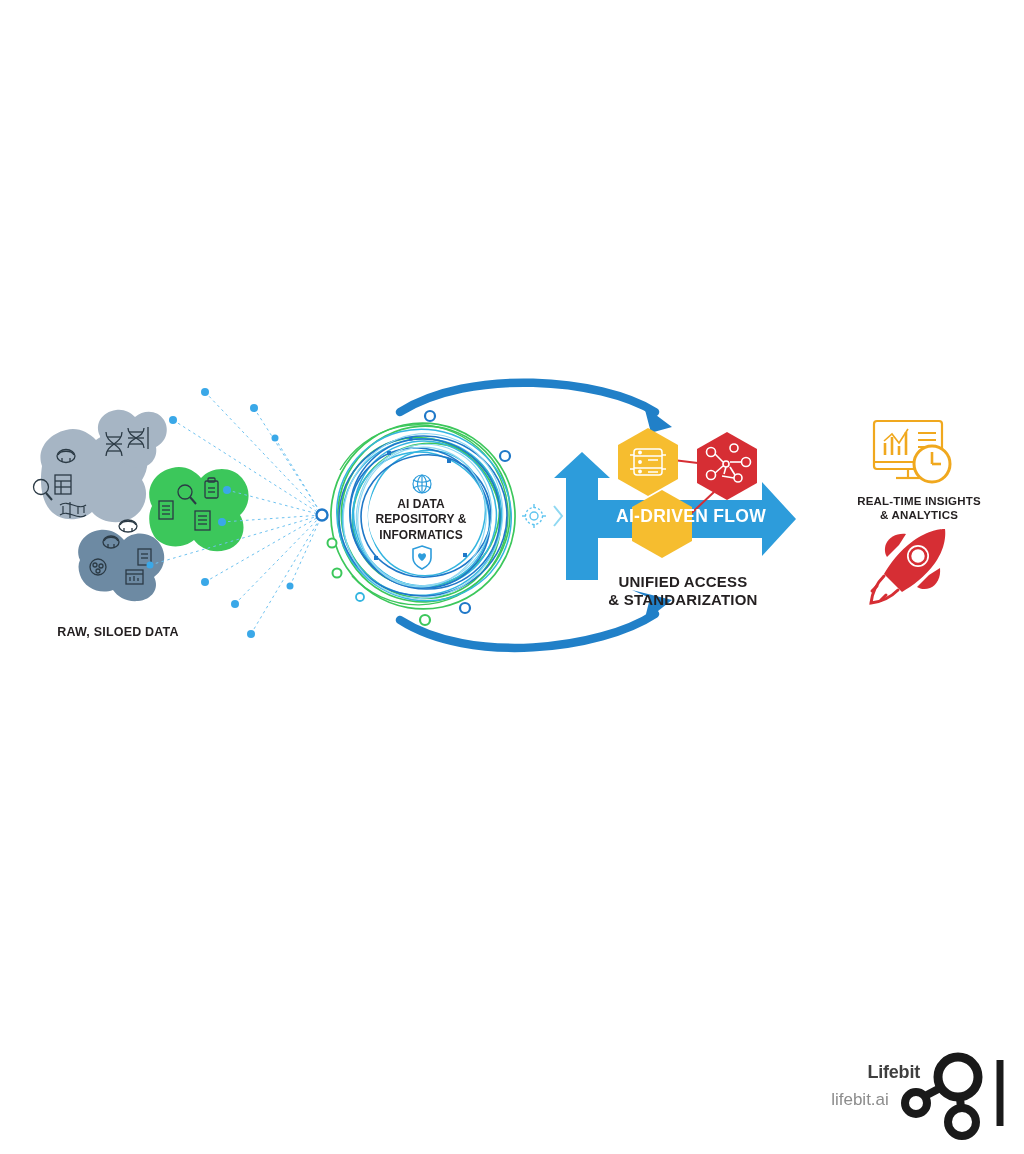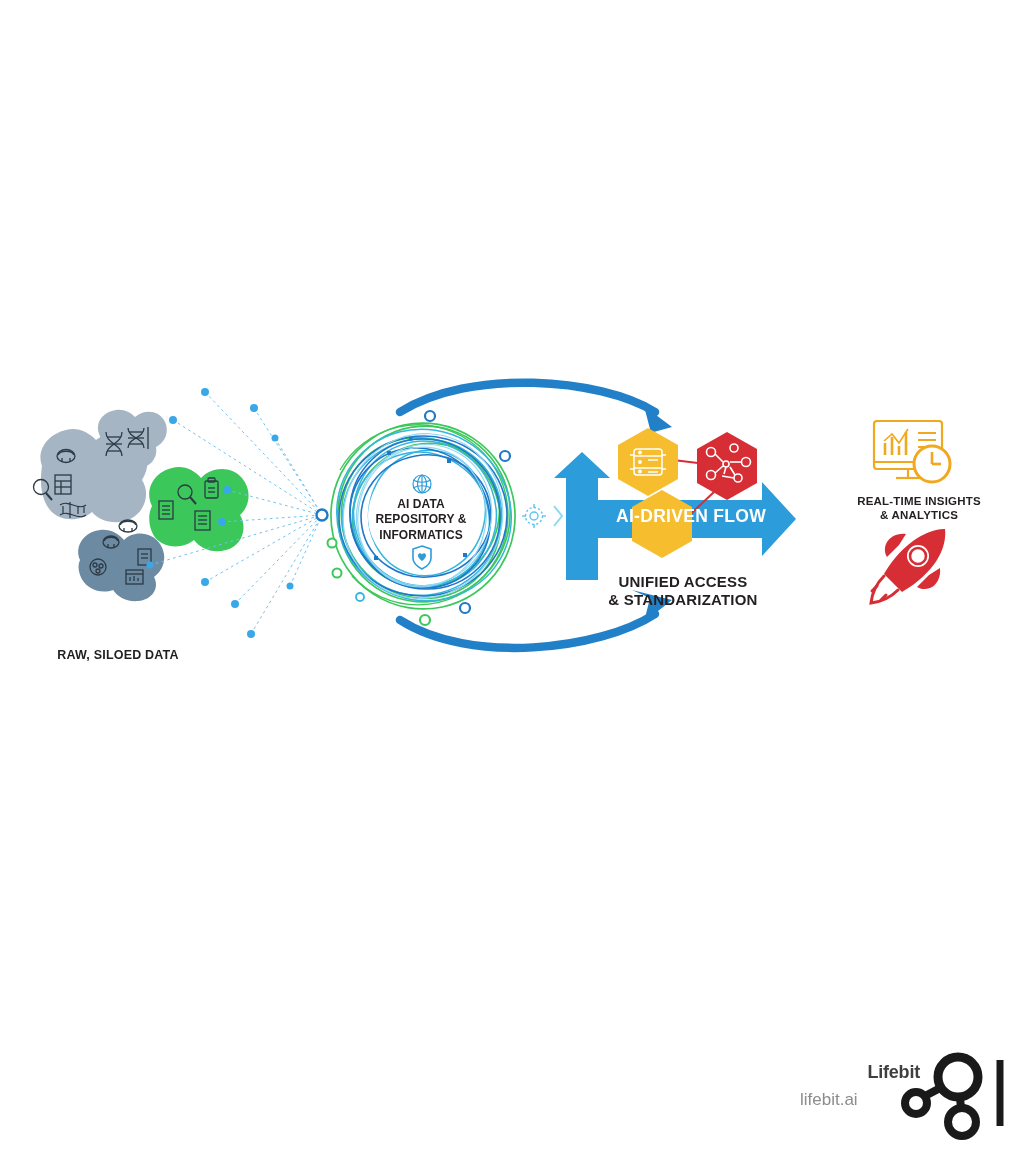--- a/index.html
+++ b/index.html
@@ -1,32 +1,32 @@
 <!DOCTYPE html>
 <html><head>
 <meta charset="utf-8">
 <style>
   html,body{margin:0;padding:0;background:#ffffff;}
   body{width:1024px;height:1154px;position:relative;overflow:hidden;
        font-family:"Liberation Sans","DejaVu Sans",sans-serif;}
   .stage{position:absolute;left:0;top:0;width:1024px;height:1154px;}
   .lbl{position:absolute;font-weight:bold;color:#231f20;text-align:center;
        letter-spacing:.2px;line-height:1.2;margin-top:13px;}
-  #raw-label{left:10px;top:635px;width:216px;font-size:12.5px;text-align:center;}
+  #raw-label{left:10px;top:612px;width:216px;font-size:12.5px;text-align:center;}
   #unified-label{left:600px;top:560px;width:166px;font-size:15px;}
   #insights-label{left:826px;top:482px;width:186px;font-size:11.5px;}
   #actions-label{left:826px;top:612px;width:186px;font-size:11.5px;}
   #flow-label{position:absolute;left:596px;top:506px;width:190px;font-size:17.5px;
        font-weight:bold;color:#ffffff;text-align:center;letter-spacing:.3px;}
   #center-text{position:absolute;left:368px;top:497px;width:106px;font-size:12px;
        font-weight:bold;color:#231f20;text-align:center;line-height:1.28;letter-spacing:.1px;}
   .logo{position:absolute;}
   #logo-name{left:800px;top:1062px;width:120px;text-align:right;font-size:18px;
        font-weight:bold;color:#3f3f3f;letter-spacing:-.2px;}
-  #logo-url{left:800px;top:1090px;width:120px;text-align:left;font-size:17px;
+  #logo-url{left:800px;top:1090px;width:120px;text-align:center;font-size:17px;
        color:#8c8c8c;}
 </style>
 </head>
 <body>
 
 <div class="stage">
 
   <svg width="1024" height="1154" viewBox="0 0 1024 1154">
     <defs>
       <marker id="noop"></marker>

